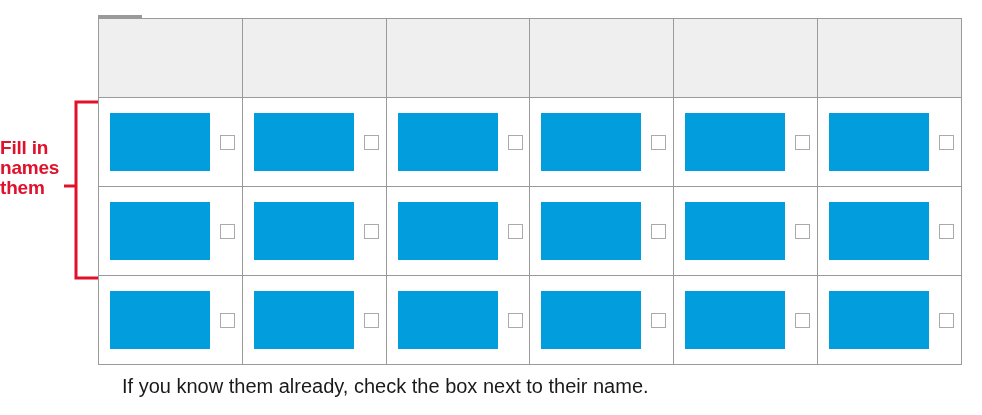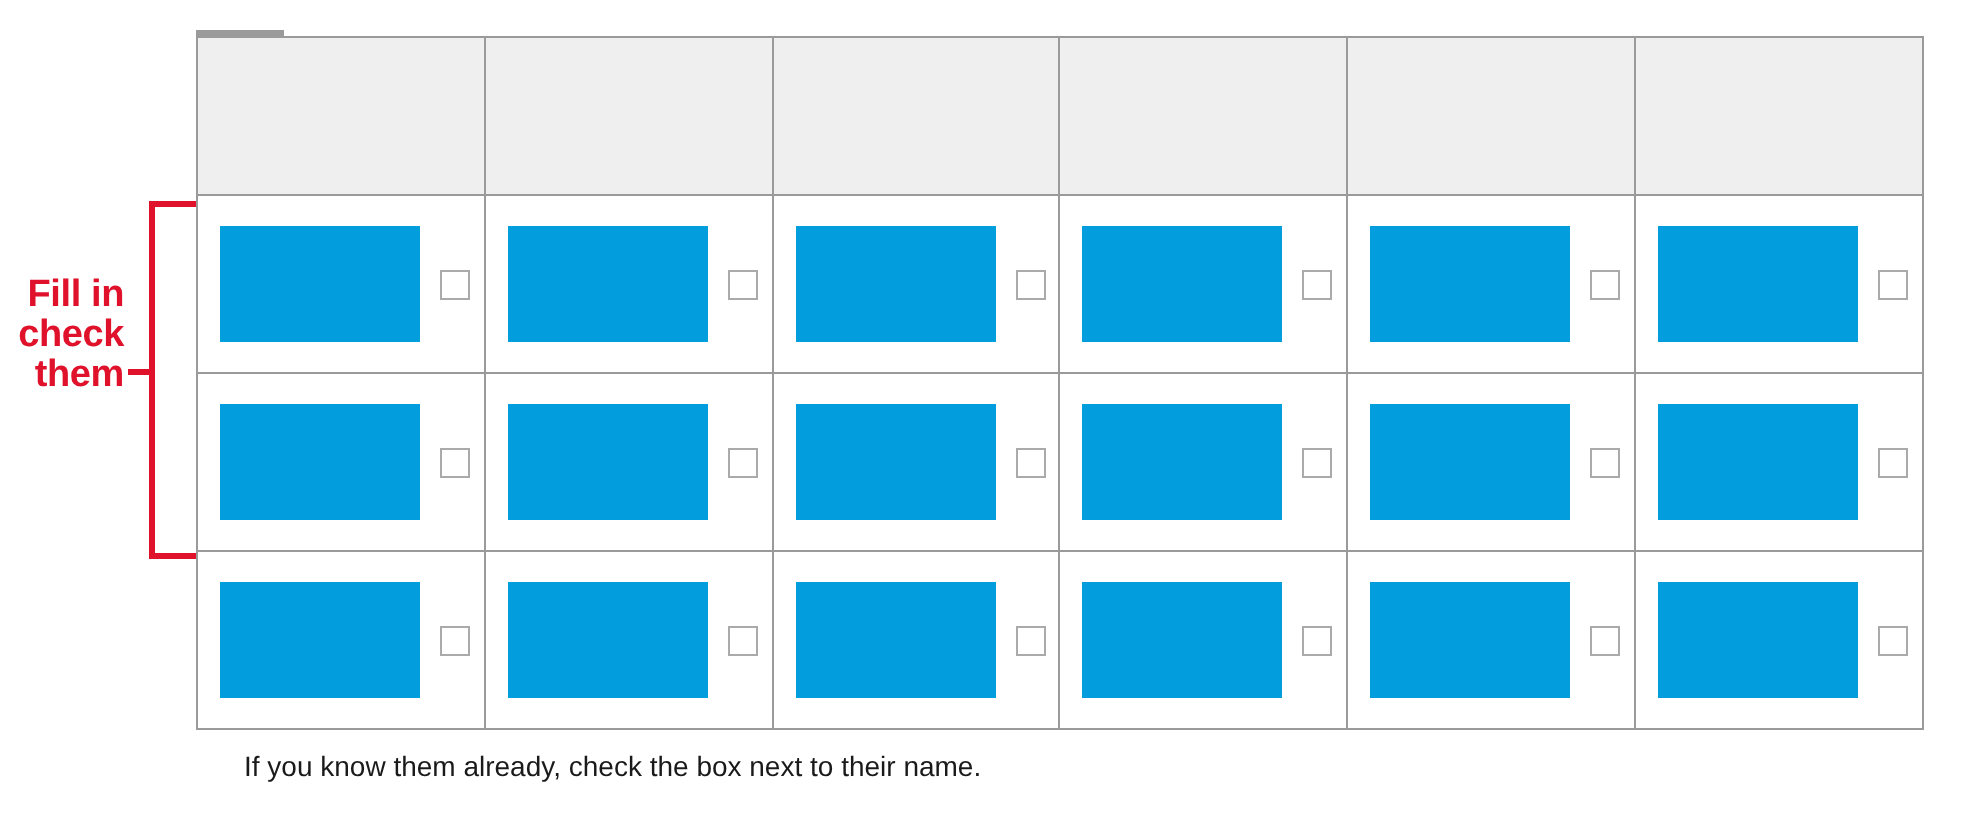--- a/index.html
+++ b/index.html
@@ -21,21 +21,21 @@
     left: 0;
     top: 100px;
     width: 100px;
     height: 180px;
   }
   #annotation-label {
     position: absolute;
     left: 0;
     top: 38px;
     width: 62px;
-    text-align: right;
+    text-align: left;
     color: #e0112b;
     font-size: 19px;
     font-weight: bold;
     line-height: 20px;
     letter-spacing: -0.2px;
   }
   #annotation-bracket {
     position: absolute;
     left: 64px;
     top: 0;
@@ -97,32 +97,32 @@
     width: 44px;
     height: 3px;
     background: #9a9a9a;
   }
 
   
   #caption {
     position: absolute;
     left: 122px;
     top: 375px;
-    font-size: 14px;
+    font-size: 20px;
     color: #1a1a1a;
     white-space: nowrap;
   }
 </style>
 </head>
 <body>
 
 <div id="annotation">
   <div id="annotation-label">
     <div>Fill in</div>
-    <div>check</div>
+    <div>names</div>
     <div>them</div>
   </div>
   <svg id="annotation-bracket" viewBox="0 0 36 180">
     <path d="M 36 2 L 12 2 L 12 178 L 36 178" fill="none" stroke="#e0112b" stroke-width="3"></path>
     <path d="M 12 86 L 0 86" fill="none" stroke="#e0112b" stroke-width="3"></path>
   </svg>
 </div>
 
 <div id="top-accent"></div>
 

